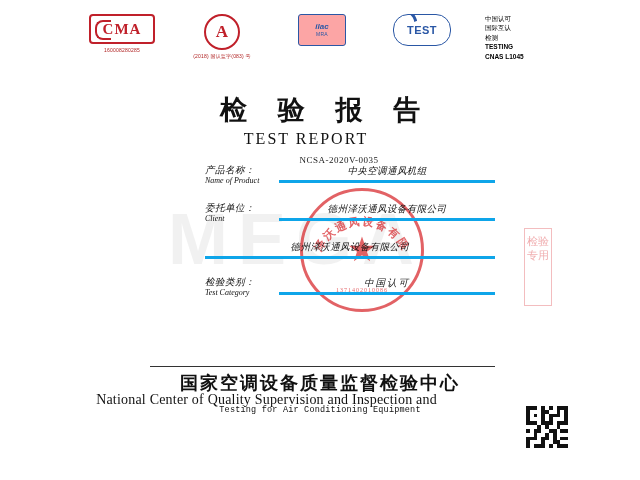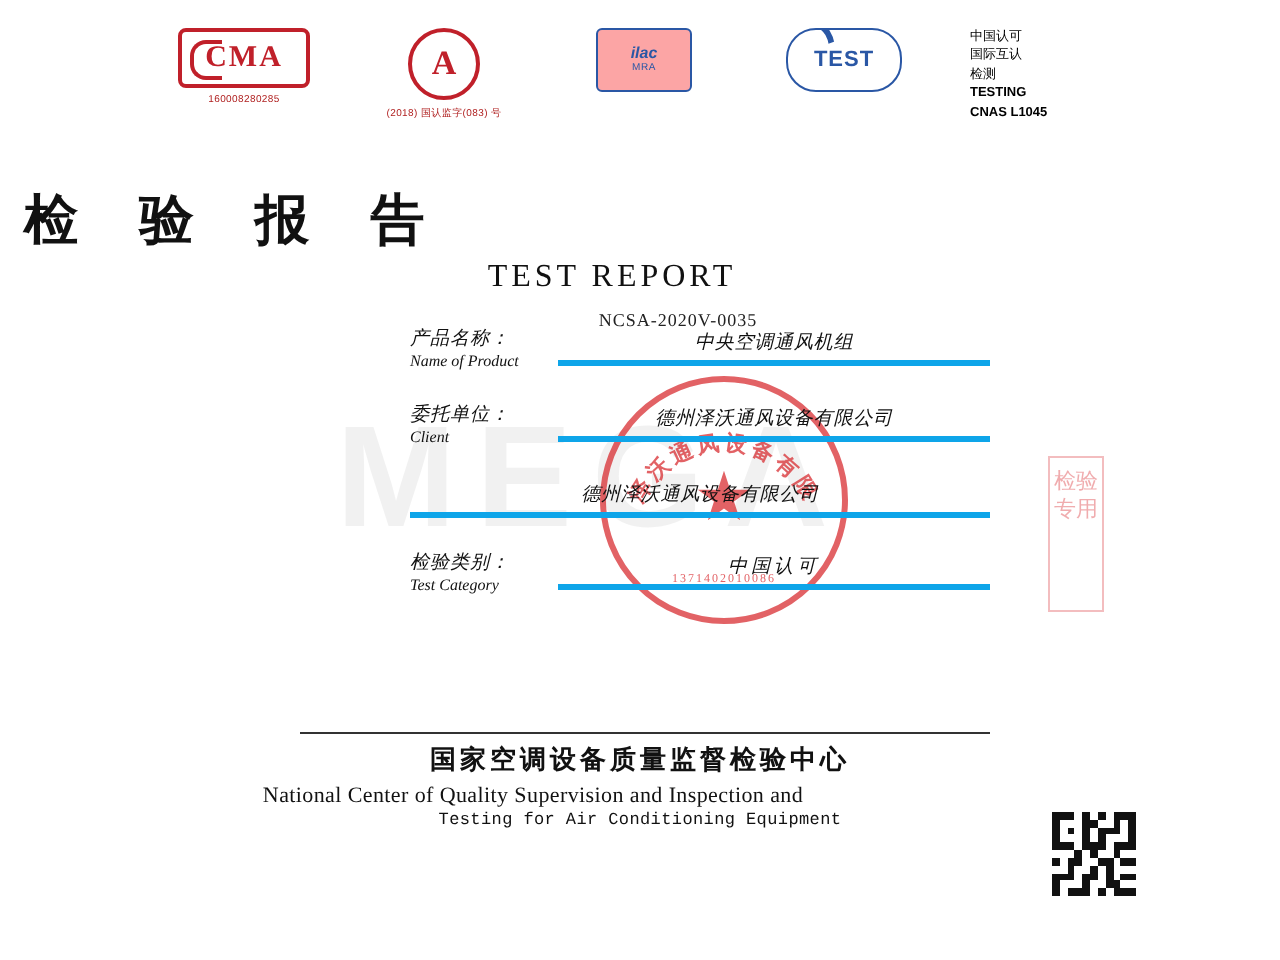--- a/index.html
+++ b/index.html
@@ -149,21 +149,21 @@
     text-align: left;
     width: 70px;
   }
   .cnas-text .bold { font-weight: bold; }
 
   
   .title-cn {
     position: absolute;
     top: 92px;
     width: 640px;
-    text-align: left;
+    text-align: center;
     font-size: 27px;
     letter-spacing: 12px;
     font-weight: bold;
     text-indent: 12px;
     color: #111;
     font-family: "Liberation Serif", serif;
   }
   .title-en {
     position: absolute;
     top: 130px;
@@ -222,31 +222,31 @@
     left: 150px;
     top: 366px;
     width: 345px;
     border-top: 1px solid #333;
   }
   .org-cn {
     position: absolute;
     top: 371px;
     width: 640px;
     text-align: center;
-    font-size: 13px;
+    font-size: 18px;
     font-weight: bold;
     letter-spacing: 2px;
     color: #111;
   }
   .org-en1 {
     position: absolute;
     top: 392px;
     width: 533px;
     text-align: center;
-    font-size: 11px;
+    font-size: 14px;
     letter-spacing: .2px;
     color: #111;
   }
   .org-en2 {
     position: absolute;
     top: 405px;
     width: 640px;
     text-align: center;
     font-size: 8.5px;
     letter-spacing: .2px;

